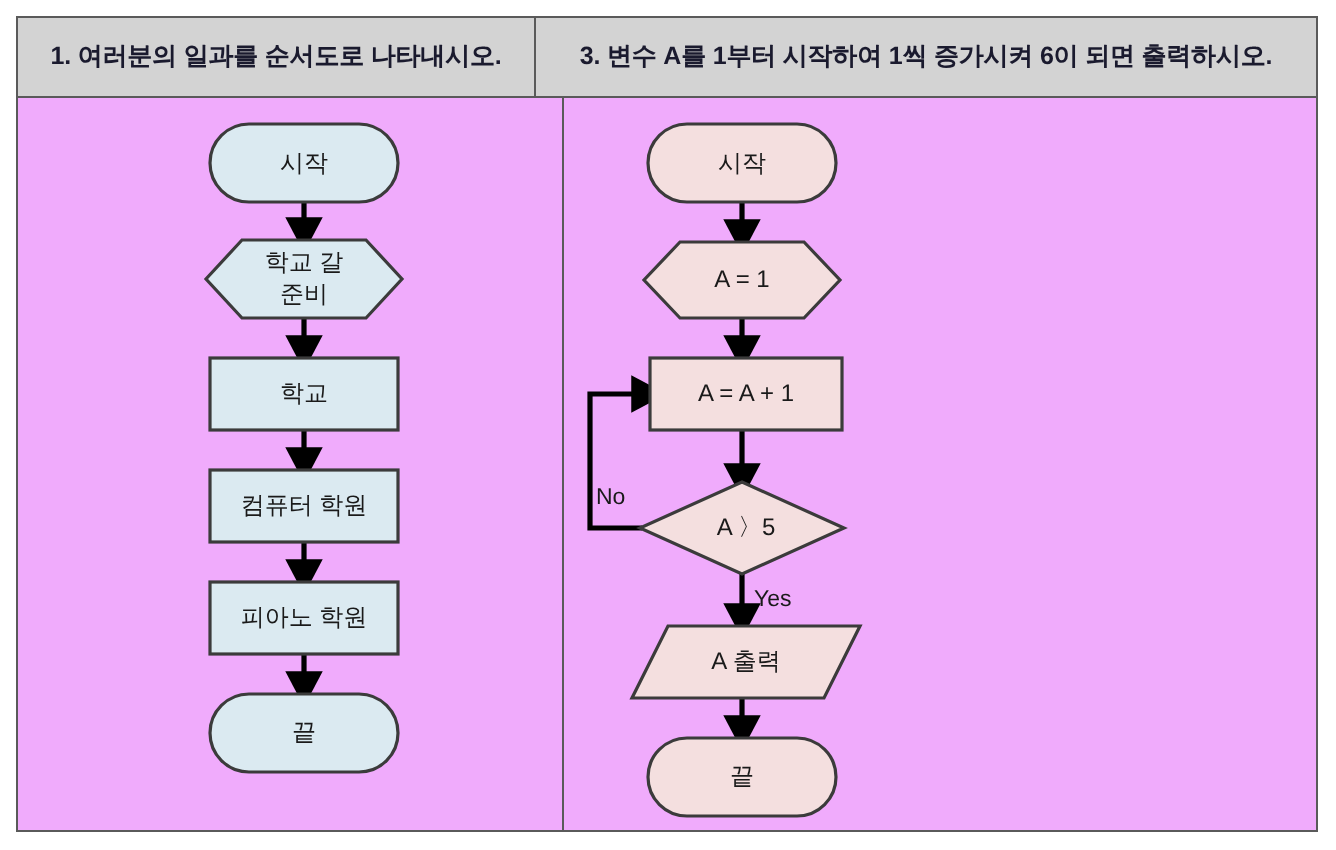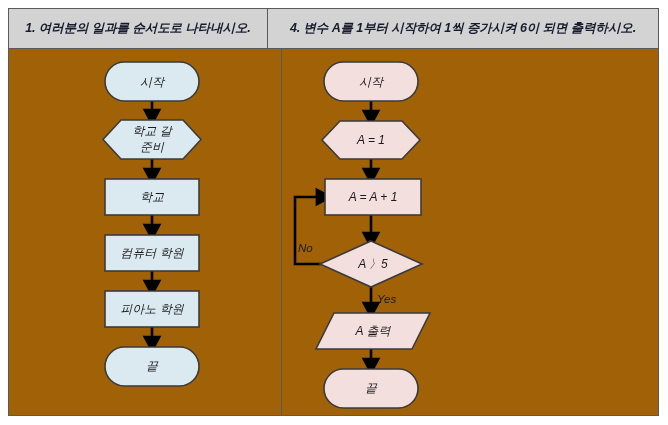--- a/index.html
+++ b/index.html
@@ -10,22 +10,21 @@
     overflow:hidden;
   }
   #page{position:relative;width:668px;height:425px;}
 
   
   .table-frame{
     position:absolute;left:8px;top:8px;
     width:651px;height:408px;
     border:1px solid #5a5a5a;
     box-sizing:border-box;
-    background:#a16207;
-    font-style:italic;
+    background:#f0abfc;
   }
   .header-row{
     position:absolute;left:0;top:0;
     width:100%;height:40px;
     background:#d3d3d3;
     border-bottom:1px solid #5a5a5a;
     box-sizing:border-box;
     display:flex;
   }
   .header-cell{
@@ -71,21 +70,21 @@
 </style>
 </head>
 <body>
 
 <div id="page">
 
   <div class="table-frame">
 
     <div class="header-row">
       <div class="header-cell left">1. 여러분의 일과를 순서도로 나타내시오.</div>
-      <div class="header-cell right">4. 변수 A를 1부터 시작하여 1씩 증가시켜 6이 되면 출력하시오.</div>
+      <div class="header-cell right">3. 변수 A를 1부터 시작하여 1씩 증가시켜 6이 되면 출력하시오.</div>
     </div>
 
     <div class="body-row">
 
       <div class="body-cell left">
         <div class="chart">
           <svg width="258" height="365" viewBox="0 0 258 365" xmlns="http://www.w3.org/2000/svg">
             <defs>
               <marker id="arrL" markerWidth="9" markerHeight="9" refX="4.2" refY="4.4" orient="auto" markerUnits="strokeWidth">
                 <path d="M0.6,0.8 L7.4,4.4 L0.6,8.0 z" fill="#000000"></path>

